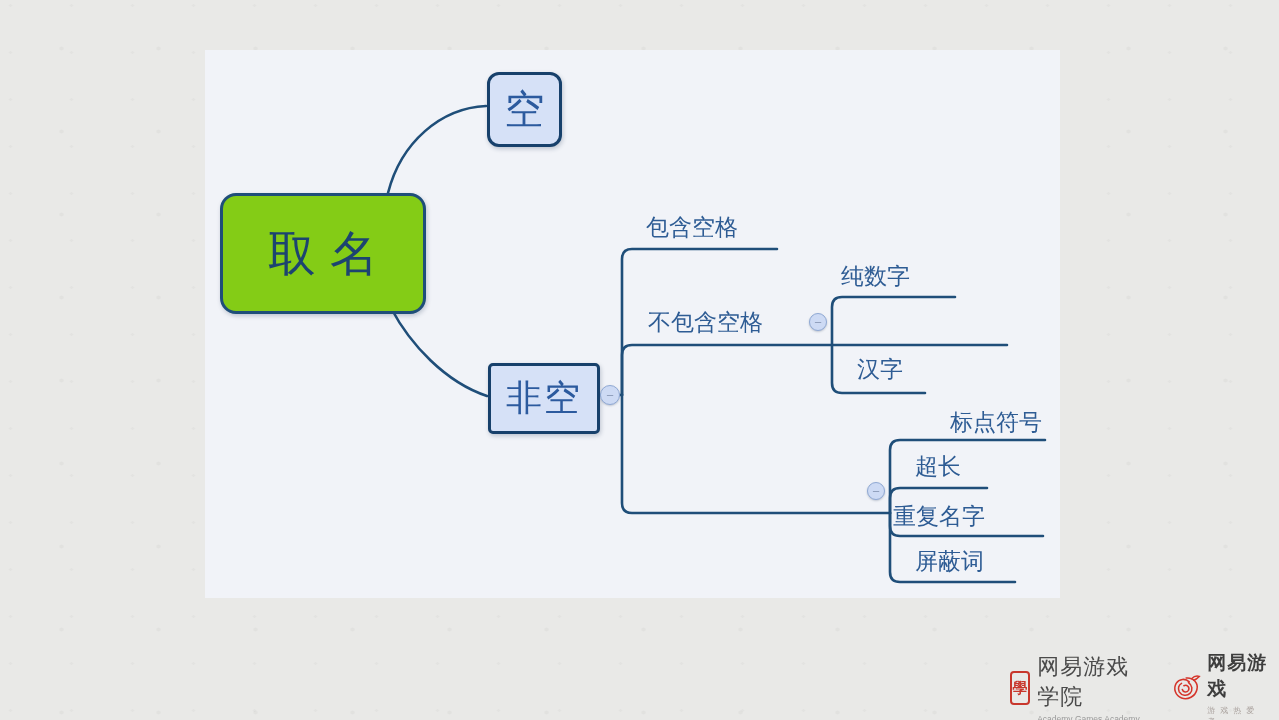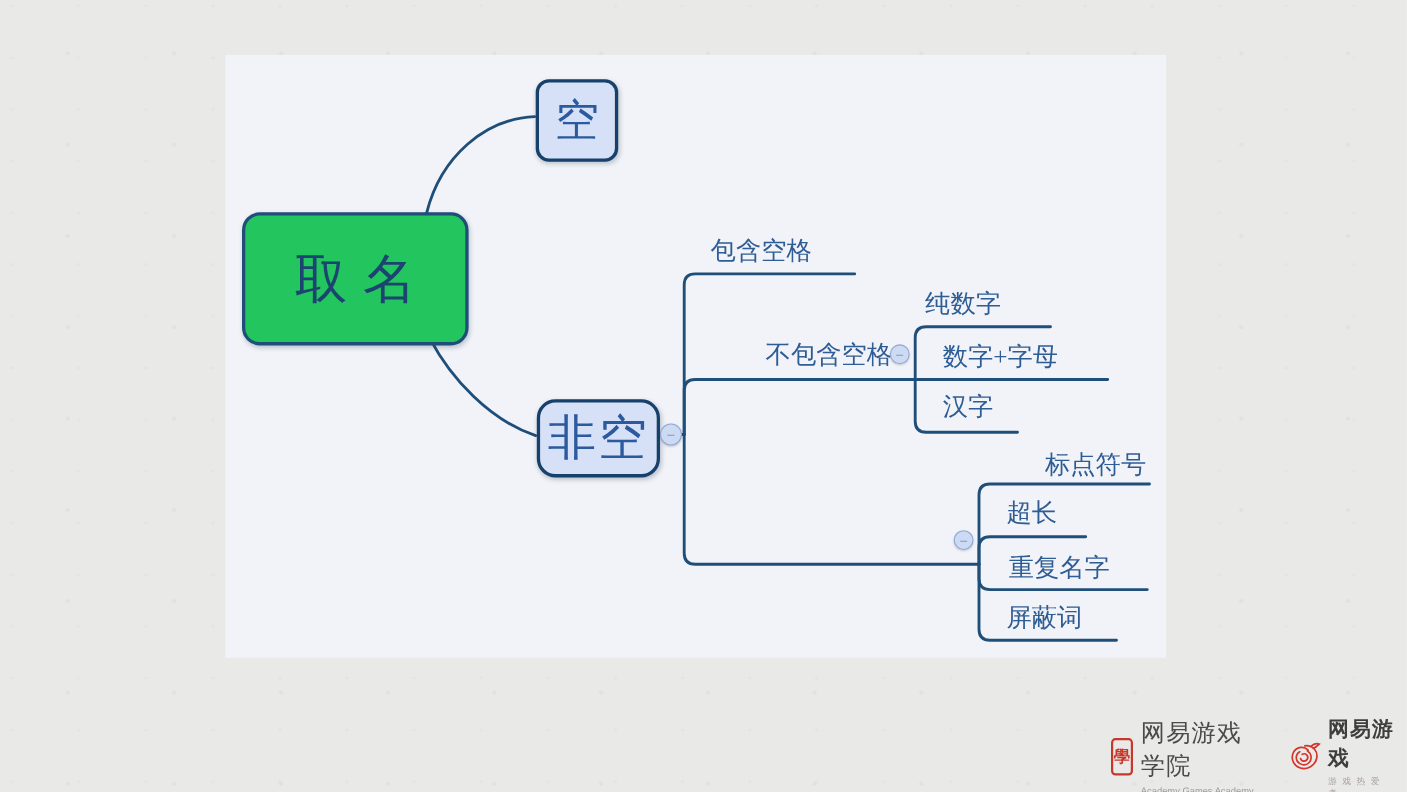--- a/index.html
+++ b/index.html
@@ -18,32 +18,32 @@
   }
   .links{position:absolute;left:0;top:0;}
   .links path{fill:none;stroke:#1f4e79;stroke-width:2.6;stroke-linecap:round;}
   .node{
     position:absolute;display:flex;align-items:center;justify-content:center;
     font-family:"Liberation Serif","DejaVu Serif",serif;
     box-shadow:1px 2px 4px rgba(40,60,90,0.25);
   }
   .node-root{
     left:15px;top:143px;width:200px;height:115px;
-    background:#22c55e;border:3px solid #1f4e79;border-radius:16px;
+    background:#84cc16;border:3px solid #1f4e79;border-radius:16px;
     color:#1c4470;font-size:48px;letter-spacing:14px;text-indent:14px;
   }
   .node-box{
     background:#d6e1f7;border:3px solid #17406b;color:#2c5a9e;
   }
   .node-empty{
     left:282px;top:22px;width:69px;height:69px;border-radius:12px;font-size:40px;
   }
   .node-nonempty{
-    left:283px;top:313px;width:106px;height:65px;border-radius:17px;
-    font-size:44px;letter-spacing:2px;
+    left:283px;top:313px;width:106px;height:65px;border-radius:5px;
+    font-size:36px;letter-spacing:2px;
   }
   .line-label{
     position:absolute;white-space:nowrap;
     font-family:Liberation Serif, serif;
     font-size:23px;line-height:30px;color:#2e5c94;
   }
   .collapse-btn{
     position:absolute;box-sizing:border-box;border-radius:50%;
     background:#cddaf4;border:1.5px solid #90a9d4;
     display:flex;align-items:center;justify-content:center;
@@ -99,34 +99,33 @@
     <div class="node node-box node-empty">
       <span>空</span>
     </div>
 
     <div class="node node-box node-nonempty">
       <span>非空</span>
     </div>
 
     <div class="line-label" style="left:441px;top:163px;">包含空格</div>
 
-    <div class="line-label" style="left:443px;top:258px;margin-left:48px;">不包含空格</div>
+    <div class="line-label" style="left:443px;top:258px;">不包含空格</div>
 
     <div class="line-label" style="left:636px;top:212px;">纯数字</div>
 
-    <div class="line-label" style="left:652px;top:260px;">数字+字母</div>
 
     <div class="line-label" style="left:652px;top:305px;text-align:center;">汉字</div>
 
 
     <div class="line-label" style="left:708px;top:358px;margin-left:37px;">标点符号</div>
 
     <div class="line-label" style="left:710px;top:402px;">超长</div>
 
-    <div class="line-label" style="left:712px;top:452px;">重复名字</div>
+    <div class="line-label" style="left:688px;top:452px;">重复名字</div>
 
     <div class="line-label" style="left:710px;top:497px;">屏蔽词</div>
 
     <div class="collapse-btn btn-nonempty">
       <span>−</span>
     </div>
     <div class="collapse-btn btn-nospace">
       <span>−</span>
     </div>
     <div class="collapse-btn btn-other">

